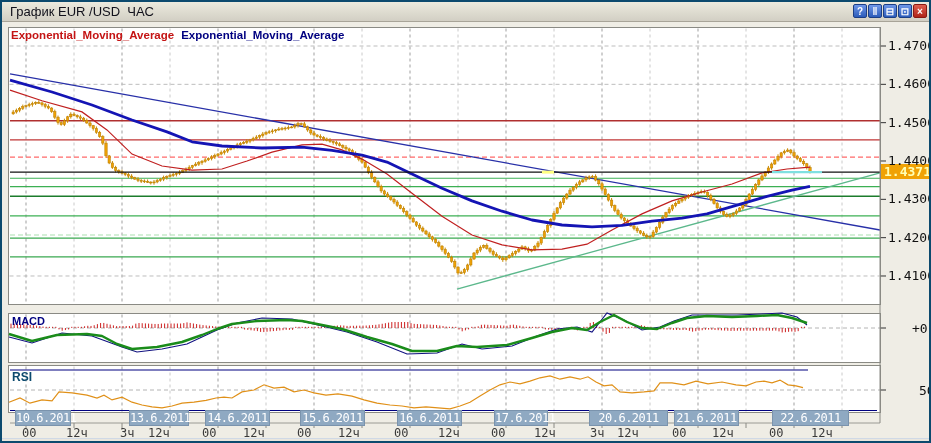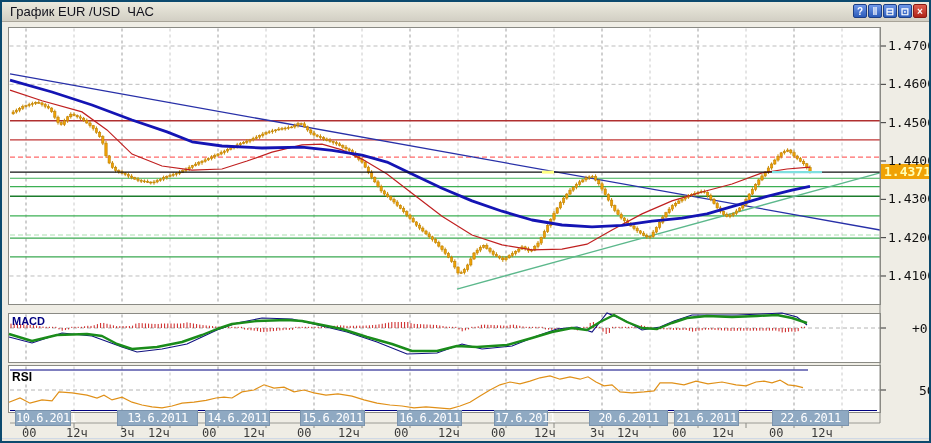--- a/index.html
+++ b/index.html
@@ -16,21 +16,21 @@
   #canvas{position:absolute;left:0;top:0;}
   .lbl{position:absolute;white-space:nowrap;}
   .pricelbl{font-family:"DejaVu Sans Mono",monospace;font-size:13px;color:#111;}
   .axislbl{font-family:"DejaVu Sans Mono",monospace;font-size:13px;color:#111;margin-left:24px;}
   #price-badge{font-family:"DejaVu Sans Mono",monospace;font-size:13px;font-weight:bold;
        background:#f0a205;color:#ffffb4;padding:0 3px;line-height:15px;}
   #legend{left:9px;top:27px;font-size:11.5px;font-weight:bold;letter-spacing:0;}
   #legend .ema1{color:#c41414;}
   #legend .ema2{color:#000080;margin-left:7px;}
   #macd-title{left:10px;top:313px;font-size:11px;font-weight:bold;color:#000080;}
-  #rsi-title{left:10px;top:368px;font-size:12px;font-weight:bold;color:#000000;}
+  #rsi-title{left:10px;top:368px;font-size:12px;font-weight:bold;color:#0c4a6e;}
   .datebadge{position:absolute;top:408px;height:16px;background:#8fa9c2;
        border:1px solid #7a93ad;box-sizing:border-box;color:#fff;
        font-family:"DejaVu Sans Mono",monospace;font-size:12px;letter-spacing:-0.5px;
        text-align:center;line-height:14px;}
   .hourlbl{position:absolute;top:424px;font-family:"DejaVu Sans Mono",monospace;
        font-size:12px;color:#3a3a3a;}
   #bottomstrip{position:absolute;left:0;top:436px;width:100%;height:7px;background:#e9e6de;
        border-top:1px solid #cfd9e6;}
   .overlay{position:absolute;background:transparent;}
 </style>
@@ -919,41 +919,44 @@
         <line x1="600" y1="421" x2="600" y2="426" stroke="#8a8a84" stroke-width="1"></line>
         <line x1="648" y1="421" x2="648" y2="426" stroke="#8a8a84" stroke-width="1"></line>
         <line x1="696" y1="421" x2="696" y2="426" stroke="#8a8a84" stroke-width="1"></line>
         <line x1="744" y1="421" x2="744" y2="426" stroke="#8a8a84" stroke-width="1"></line>
         <line x1="792" y1="421" x2="792" y2="426" stroke="#8a8a84" stroke-width="1"></line>
         <line x1="840" y1="421" x2="840" y2="426" stroke="#8a8a84" stroke-width="1"></line>
         <line x1="878" y1="25.5" x2="878" y2="421" stroke="#8a8a84" stroke-width="1"></line>
       </g>
     </svg>
 
+  <div id="legend" class="lbl">
+    <span class="ema1">Exponential_Moving_Average</span><span class="ema2">Exponential_Moving_Average</span>
+  </div>
 
   <div id="macd-title" class="lbl">MACD</div>
   <div id="rsi-title" class="lbl">RSI</div>
 
   <div class="lbl axislbl" style="left:886px;top:319px">+0.00</div>
   <div class="lbl axislbl" style="left:893px;top:381px">50</div>
 
   <div id="price-badge" class="lbl" style="left:879px;top:162px">1.4371</div>
 
   <div id="labels-host">
       <div class="lbl pricelbl" style="left:886px;top:36px">1.4700</div>
       <div class="lbl pricelbl" style="left:886px;top:74px">1.4600</div>
       <div class="lbl pricelbl" style="left:886px;top:113px">1.4500</div>
       <div class="lbl pricelbl" style="left:886px;top:151px">1.4400</div>
       <div class="lbl pricelbl" style="left:886px;top:189px">1.4300</div>
       <div class="lbl pricelbl" style="left:886px;top:228px">1.4200</div>
       <div class="lbl pricelbl" style="left:886px;top:266px">1.4100</div>
       <div class="datebadge" style="left:13px;width:56px">10.6.2011</div>
       <div class="hourlbl" style="left:20px">00</div>
       <div class="hourlbl" style="left:64px">12ч</div>
-      <div class="datebadge" style="left:115px;width:81px">13.6.2011</div>
+      <div class="datebadge" style="left:127px;width:60px">13.6.2011</div>
       <div class="hourlbl" style="left:118px">3ч</div>
       <div class="hourlbl" style="left:146px">12ч</div>
       <div class="datebadge" style="left:203px;width:65px">14.6.2011</div>
       <div class="hourlbl" style="left:200px">00</div>
       <div class="hourlbl" style="left:241px">12ч</div>
       <div class="datebadge" style="left:298px;width:65px">15.6.2011</div>
       <div class="hourlbl" style="left:295px">00</div>
       <div class="hourlbl" style="left:336px">12ч</div>
       <div class="datebadge" style="left:395px;width:65px">16.6.2011</div>
       <div class="hourlbl" style="left:392px">00</div>

